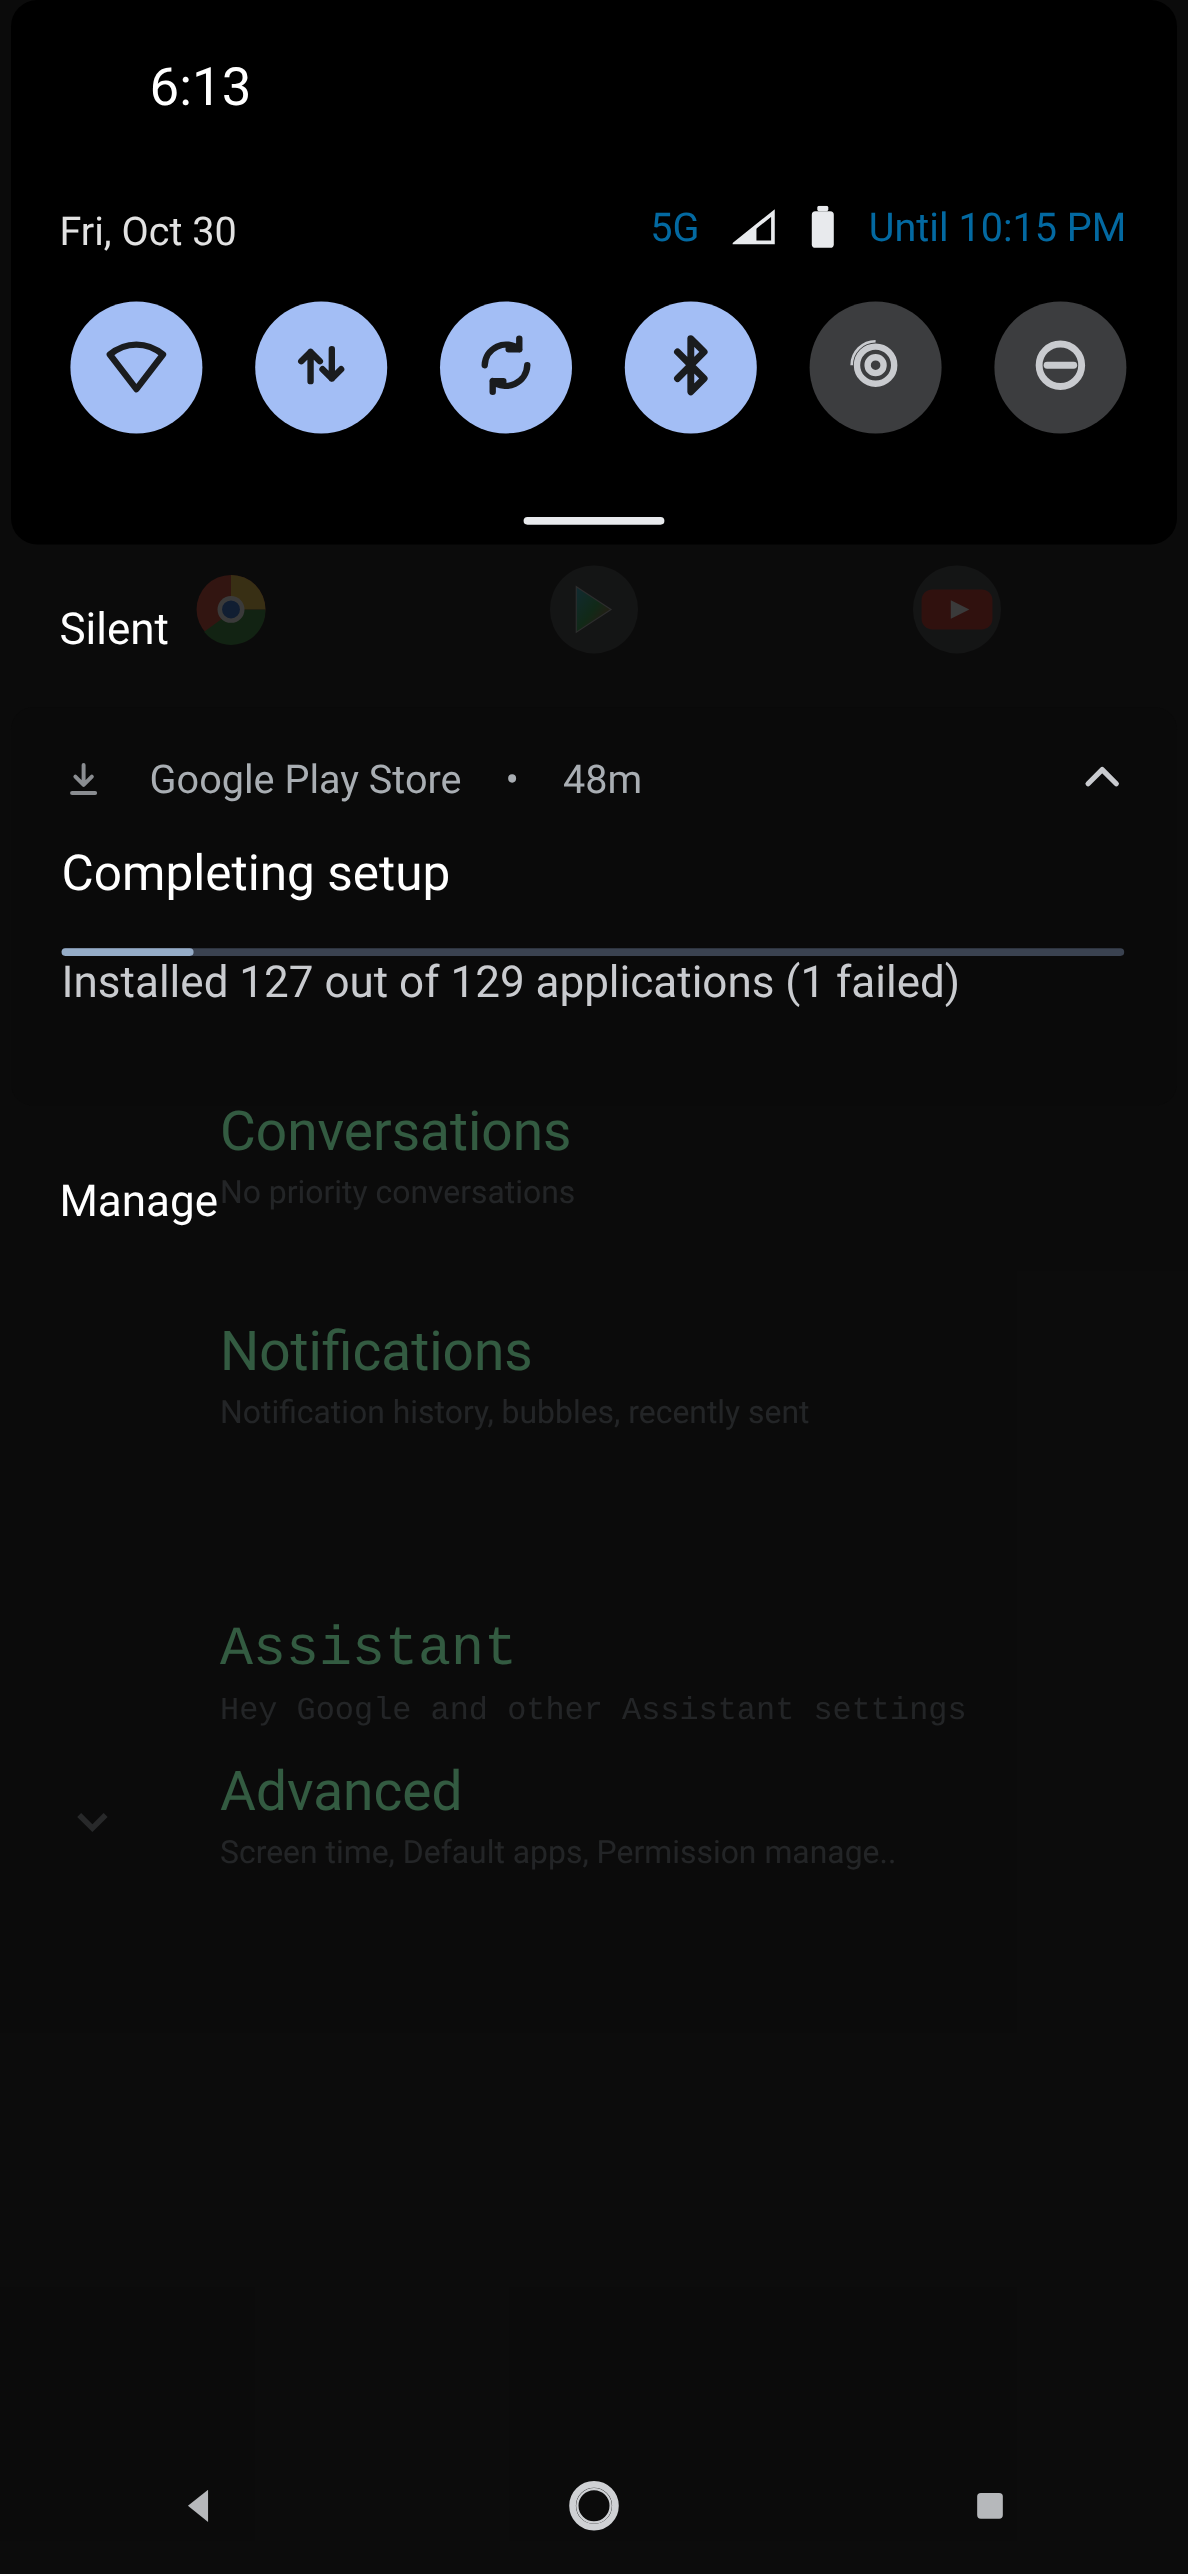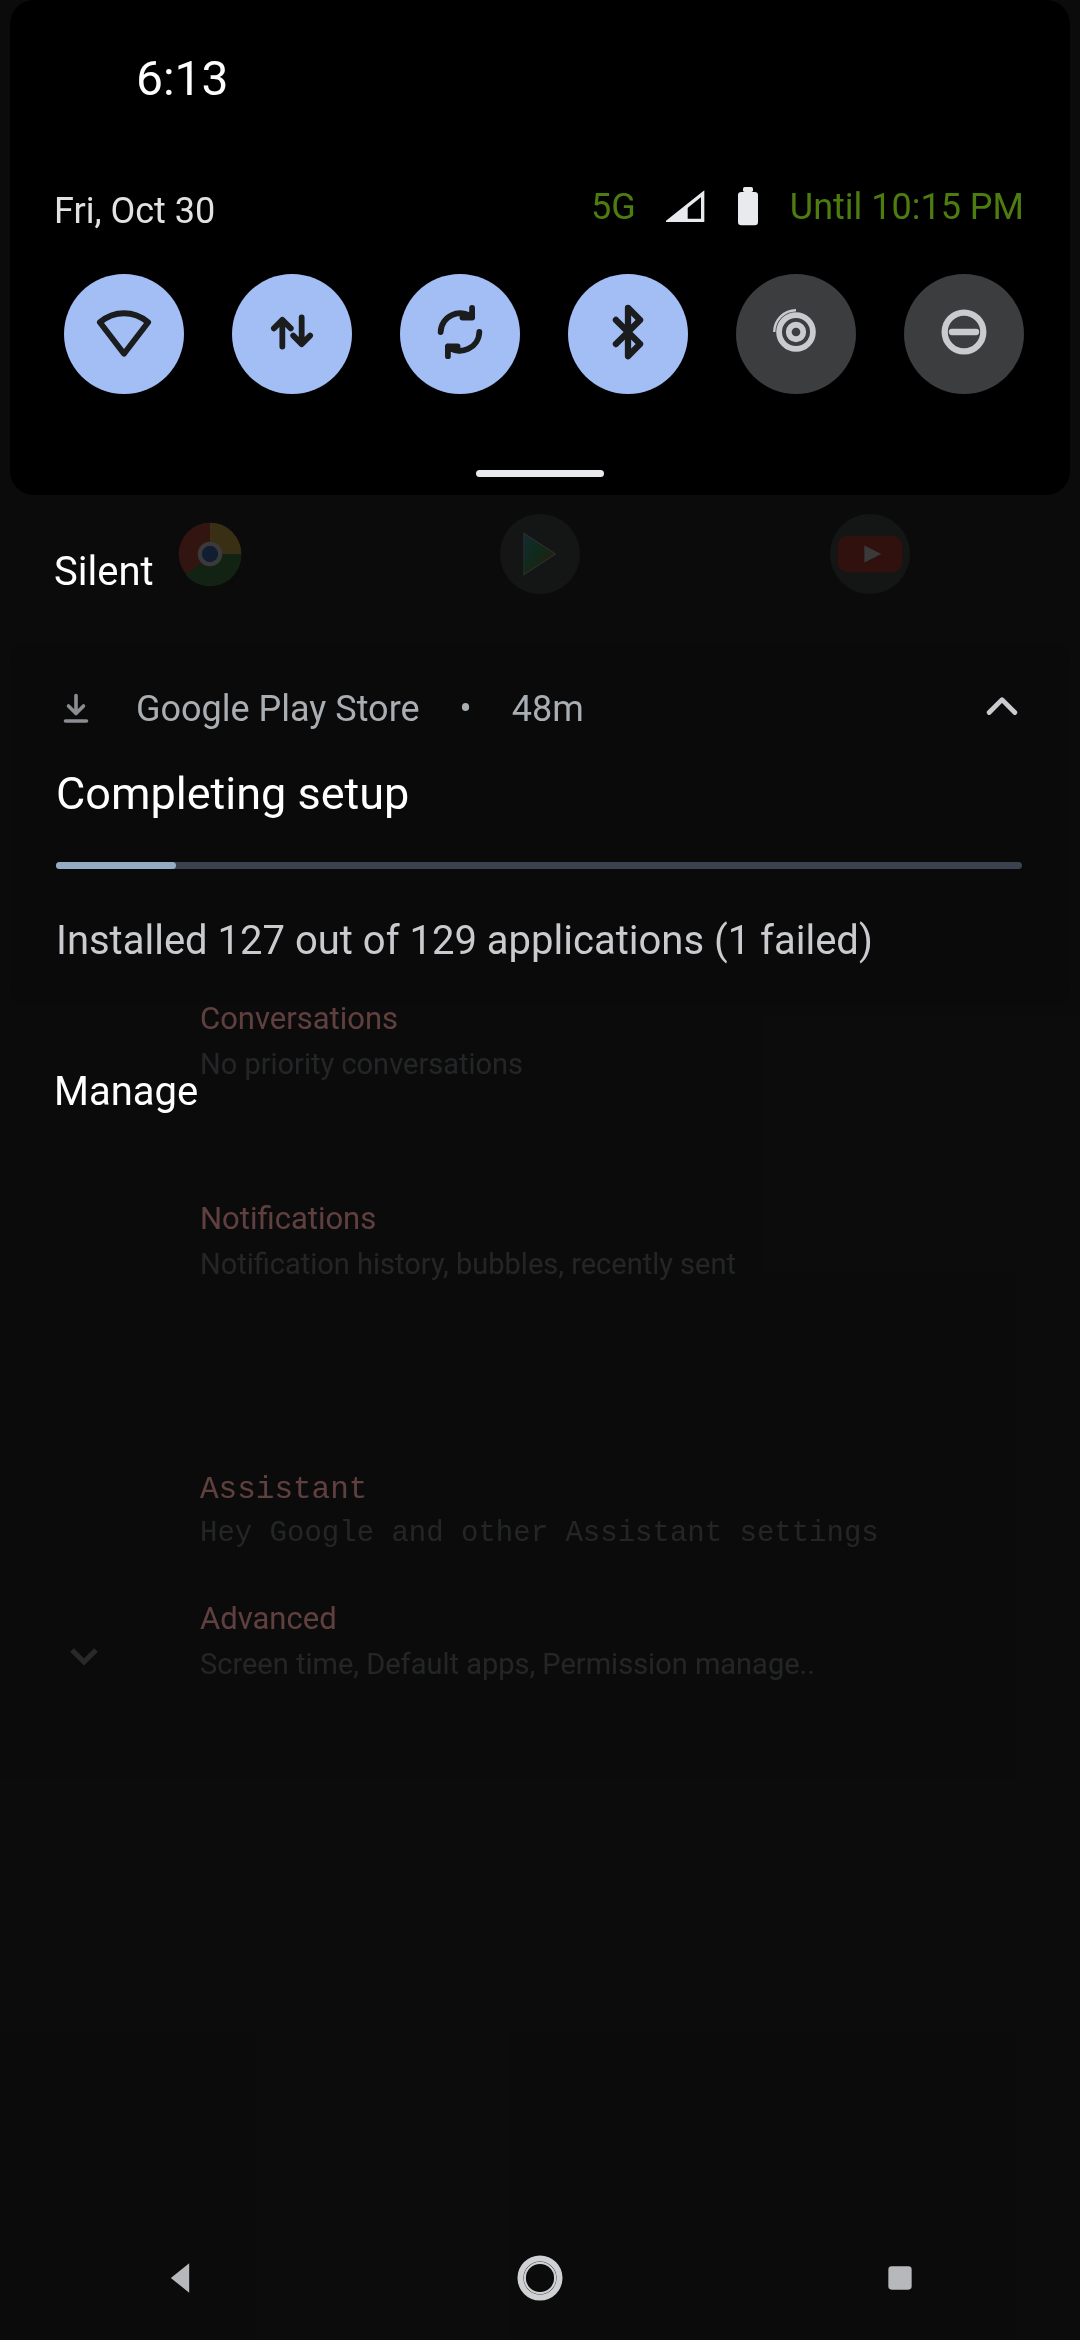--- a/index.html
+++ b/index.html
@@ -2,34 +2,34 @@
 <html><head>
 <meta charset="utf-8">
 <style>
   * { box-sizing: border-box; margin: 0; padding: 0; }
   html, body { width: 1080px; height: 2340px; background: #000; font-family: Roboto, "Segoe UI", Arial, sans-serif; color: #e8eaed; overflow: hidden; }
   .screen { position: relative; width: 1080px; height: 2340px; }
 
   
   .bg { position: absolute; inset: 0; background: #1f1f1f; }
   .bg-row { position: absolute; left: 200px; right: 40px; }
-  .bg-title { font-size: 31px; color: #fca5a5; }
+  .bg-title { font-size: 50px; color: #86efac; }
   .bg-sub   { font-size: 29px; color: #5e6266; margin-top: 10px; }
   .bg-chevron { position: absolute; left: 60px; color: #6a6d70; }
   .bg-chevron svg { width: 48px; height: 48px; }
   .app-circle { position: absolute; width: 80px; height: 80px; border-radius: 50%; display:flex; align-items:center; justify-content:center; opacity:0.55; }
 
   
   .dim { position: absolute; inset: 0; background: rgba(0,0,0,0.62); }
 
   
   .qs-panel { position: absolute; left: 10px; top: 0; width: 1060px; height: 495px; background: #000; border-radius: 24px; }
   .qs-panel .clock { position: absolute; left: 126px; top: 50px; font-size: 48px; font-weight: 400; color: #fff; }
   .qs-panel .date  { position: absolute; left: 44px;  top: 190px; font-size: 36px; color: #e2e2e2; }
-  .qs-panel .statusright { position: absolute; right: 46px; top: 186px; font-size: 36px; color: #4d7c0f; display:flex; align-items:center; gap:30px; }
+  .qs-panel .statusright { position: absolute; right: 46px; top: 186px; font-size: 36px; color: #0369a1; display:flex; align-items:center; gap:30px; }
   .qs-panel .statusright svg { display:block; }
 
   .tiles { position: absolute; left: 54px; top: 274px; display: flex; gap: 48px; }
   .tile { width: 120px; height: 120px; border-radius: 50%; background: #a3bef5; display:flex; align-items:center; justify-content:center; }
   .tile.off { background: #3c3d3f; }
   .tile svg { width: 58px; height: 58px; }
   .tile svg * { stroke: #1a1c1e; }
   .tile.off svg * { stroke: #c9cbcf; }
 
   .panel-handle { position: absolute; left: 50%; bottom: 18px; transform: translateX(-50%); width: 128px; height: 7px; border-radius: 4px; background: #e8eaed; }
@@ -43,21 +43,21 @@
   .notif-head .icon svg * { stroke:#8a8d91; }
   .notif-head .app { font-size: 36px; color: #a9aeb3; }
   .notif-head .age { font-size: 36px; color: #a9aeb3; }
   .notif-head .dot { font-size: 36px; color: #a9aeb3; }
   .notif-head .chev { margin-left:auto; }
   .notif-head .chev svg { width: 44px; height: 44px; }
   .notif-head .chev svg * { stroke:#c9cbcf; }
   .notif-title { font-size: 45px; color: #fff; margin-top: 34px; }
   .notif-bar { position: relative; margin-top: 42px; width: 966px; height: 7px; border-radius: 4px; background: #3a4250; }
   .notif-bar .fill { position:absolute; left:0; top:0; bottom:0; width: 12.4%; background: #95acc7; border-radius: 4px; }
-  .notif-body { margin-top: 48px; font-size: 40px; color: #c9cbcf; }
+  .notif-body { font-size: 40px; color: #c9cbcf; }
 
   
   .navbar { position: absolute; left:0; right:0; bottom: 14px; height: 92px; display:flex; align-items:center; justify-content:space-around; }
   .navbtn { width: 100px; height: 60px; display:flex; align-items:center; justify-content:center; }
   .navbtn svg * { fill:#b6b8bb; }
   .navbtn.home svg * { fill:none; stroke:#cfd1d4; }
 </style>
 </head>
 <body>
 

